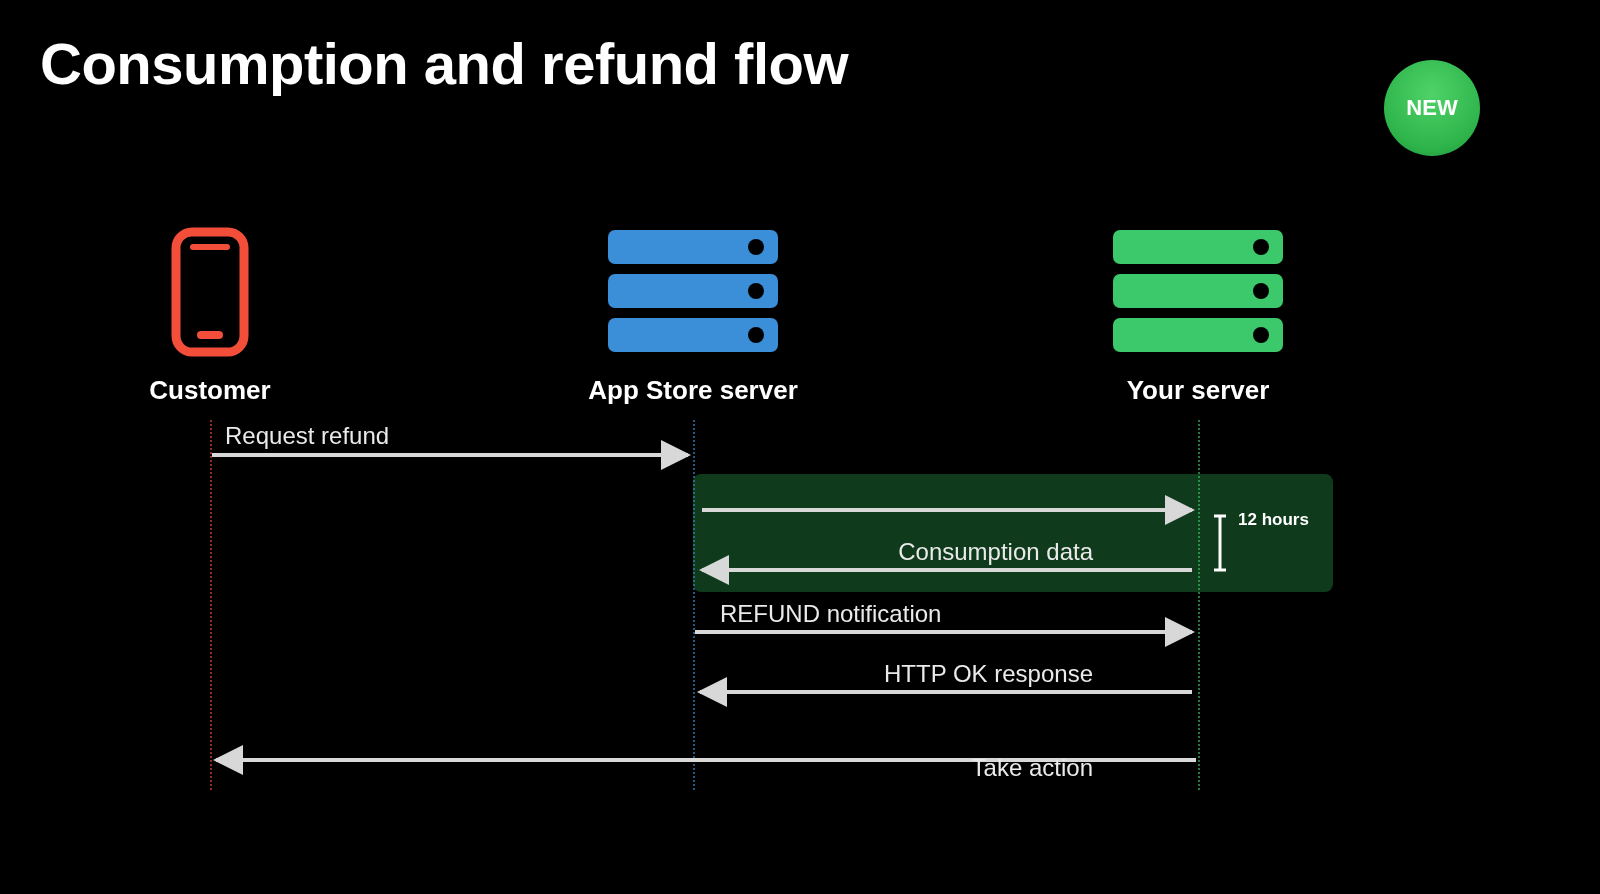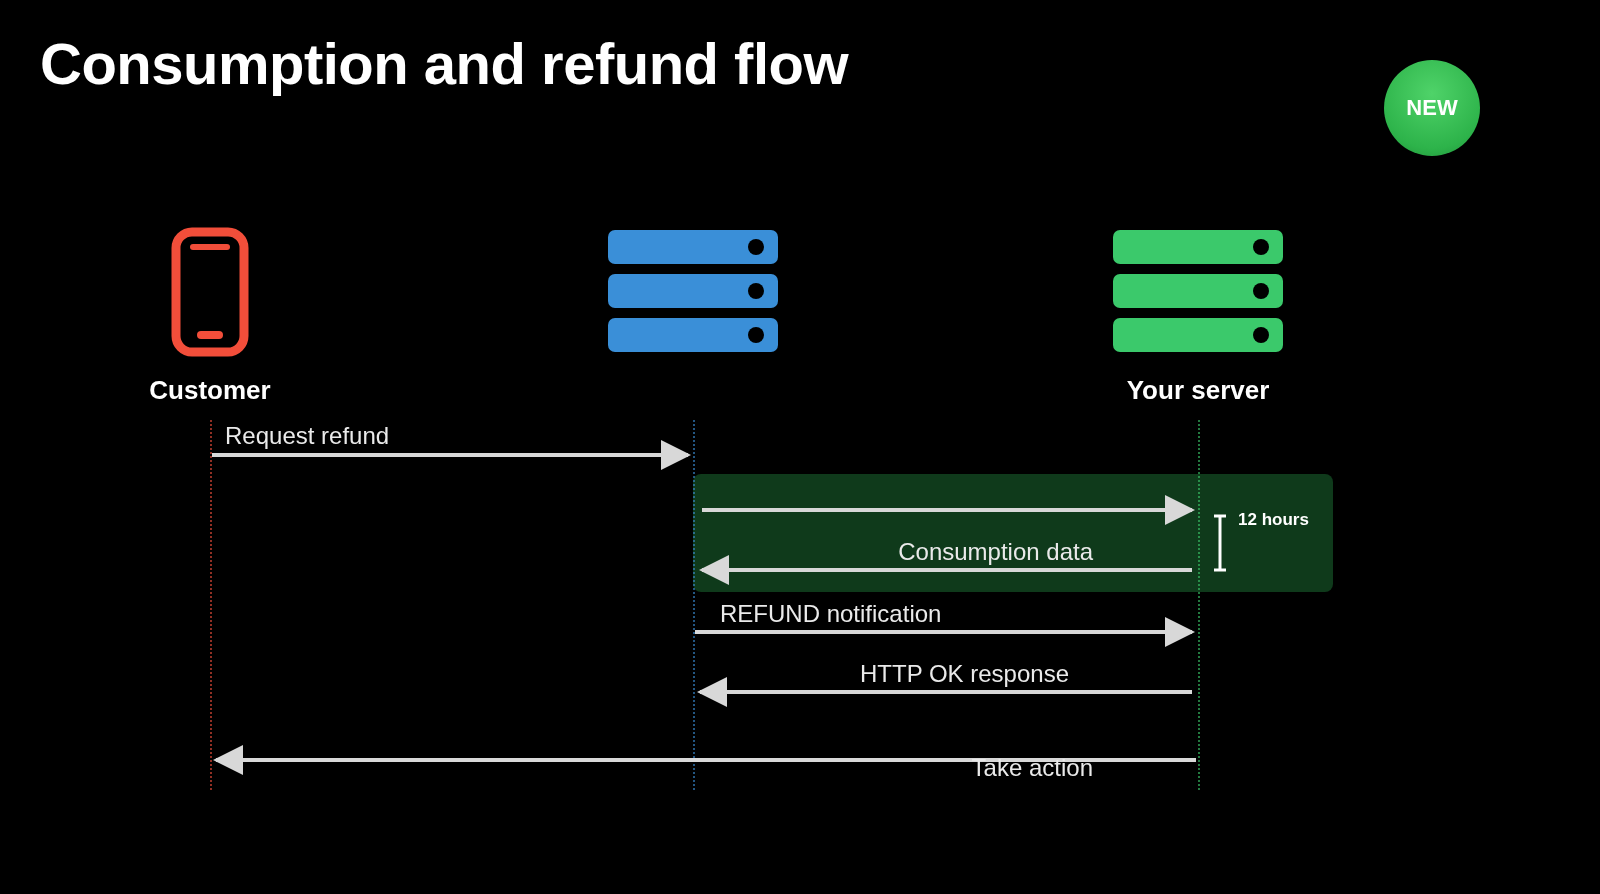--- a/index.html
+++ b/index.html
@@ -144,20 +144,21 @@
       <rect x="27" y="105" width="26" height="8" rx="4" fill="#f24e3a"></rect>
     </svg>
   </div>
   <div class="actor-label" style="left:210px;">Customer</div>
 
   <div class="server server-blue" style="left:693px;">
     <div class="rack"></div>
       <div class="rack"></div>
       <div class="rack"></div>
   </div>
+  <div class="actor-label" style="left:693px;">App Store server</div>
 
   <div class="server server-green" style="left:1198px;">
     <div class="rack"></div>
       <div class="rack"></div>
       <div class="rack"></div>
   </div>
   <div class="actor-label" style="left:1198px;">Your server</div>
 
   <svg class="arrows">
     <defs>
@@ -179,18 +180,18 @@
     <line x1="1196" y1="530" x2="216" y2="530" stroke="#d8d8d8" stroke-width="4" marker-end="url(#ah)"></line>
 
     <line x1="1220" y1="286" x2="1220" y2="340" stroke="#fff" stroke-width="3"></line>
     <line x1="1214" y1="286" x2="1226" y2="286" stroke="#fff" stroke-width="3"></line>
     <line x1="1214" y1="340" x2="1226" y2="340" stroke="#fff" stroke-width="3"></line>
   </svg>
 
   <div class="msg-label" style="left:225px; top:192px;">Request refund</div>
   <div class="msg-label" style="right:415px; top:308px;">Consumption data</div>
   <div class="msg-label" style="left:720px; top:370px;">REFUND notification</div>
-  <div class="msg-label" style="right:439px; top:430px;">HTTP OK response</div>
+  <div class="msg-label" style="right:415px; top:430px;">HTTP OK response</div>
   <div class="msg-label" style="right:415px; top:524px;">Take action</div>
 
   <div class="duration-label" style="left:1238px; top:280px;">12 hours</div>
 
 </div>
 
 </body></html>

